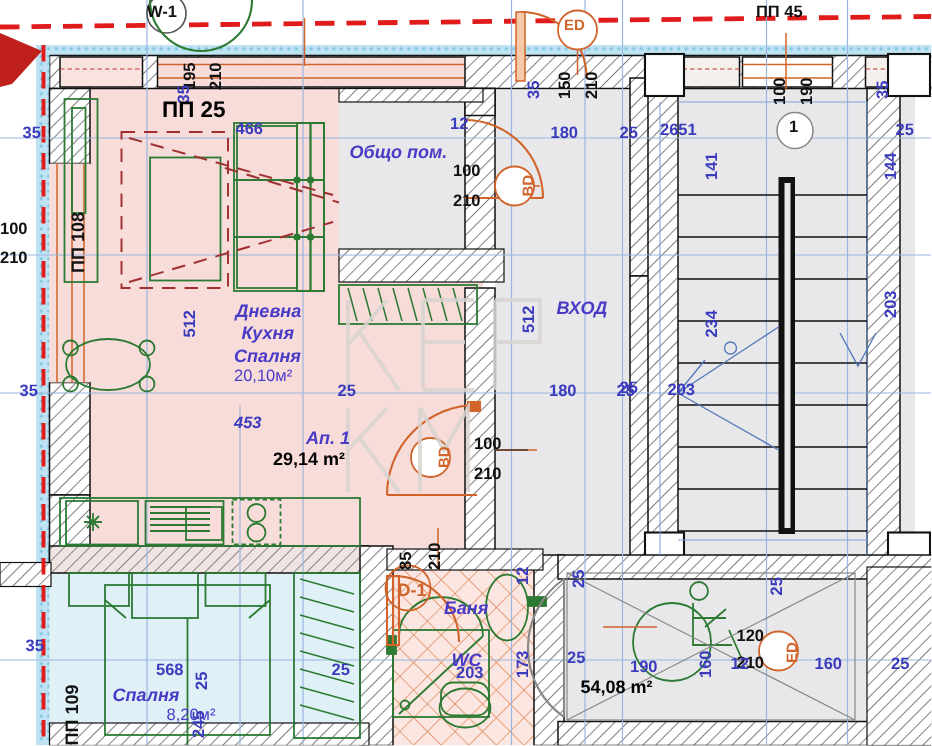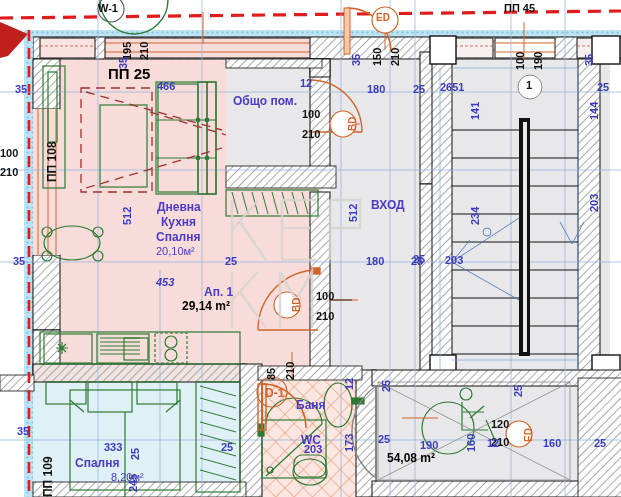--- a/index.html
+++ b/index.html
@@ -2,21 +2,21 @@
 <html><head>
 <meta charset="utf-8">
 <style>
   html,body{margin:0;padding:0;background:#ffffff;}
   body{font-family:"Liberation Sans", sans-serif;}
   #plan{position:relative;width:621px;height:497px;overflow:hidden;background:#ffffff;}
   #plan svg{position:absolute;left:0;top:0;}
   .lbl{position:absolute;white-space:nowrap;line-height:1;}
   .dim{color:#3b3bbe;font-size:11px;font-weight:bold;}
   .dimv{color:#3b3bbe;font-size:11px;font-weight:bold;transform-origin:0 0;}
-  .room{color:#4a3bc7;font-size:12px;font-weight:bold;}
+  .room{color:#4a3bc7;font-size:12px;font-weight:bold;font-style:italic;}
   .roomsm{color:#4a3bc7;font-size:11px;font-weight:normal;}
   .black{color:#111;font-size:11px;font-weight:bold;}
   .blackv{color:#111;font-size:11px;font-weight:bold;transform-origin:0 0;}
   .area{color:#000;font-size:12px;font-weight:bold;}
   .pp{color:#000000;font-size:15px;font-weight:bold;text-align:right;}
   .ppv{color:#111;font-size:12px;font-weight:bold;transform-origin:0 0;}
   .orange{color:#d1642a;font-size:10px;font-weight:bold;}
   .orangev{color:#d1642a;font-size:10px;font-weight:bold;transform-origin:0 0;}
 </style>
 </head>
@@ -376,21 +376,21 @@
 <div class="lbl blackv" style="left:266px;top:380px;transform:rotate(-90deg);">85</div>
 <div class="lbl blackv" style="left:285px;top:380px;transform:rotate(-90deg);">210</div>
 <div class="lbl orange" style="left:265px;top:387px;font-size:12px;">D-1</div>
 <div class="lbl room" style="left:296px;top:399px;">Баня</div>
 <div class="lbl room" style="left:301px;top:434px;">WC</div>
 <div class="lbl dimv" style="left:344px;top:390px;transform:rotate(-90deg);">12</div>
 <div class="lbl dimv" style="left:344px;top:452px;transform:rotate(-90deg);">173</div>
 <div class="lbl dim" style="left:304px;top:444px;">203</div>
 
 <div class="lbl dimv" style="left:381px;top:392px;transform:rotate(-90deg);">25</div>
-<div class="lbl dim" style="left:104px;top:442px;">333</div>
+<div class="lbl dim" style="left:104px;top:442px;">568</div>
 <div class="lbl room" style="left:75px;top:457px;">Спалня</div>
 <div class="lbl roomsm" style="left:75px;top:472px;margin-left:36px;">8,20м²</div>
 <div class="lbl dimv" style="left:128px;top:492px;transform:rotate(-90deg);">245</div>
 <div class="lbl dimv" style="left:130px;top:460px;transform:rotate(-90deg);">25</div>
 <div class="lbl dim" style="left:221px;top:442px;">25</div>
 <div class="lbl ppv" style="left:42px;top:497px;transform:rotate(-90deg);">ПП 109</div>
 <div class="lbl dim" style="left:17px;top:426px;">35</div>
 
 <div class="lbl dim" style="left:378px;top:434px;">25</div>
 <div class="lbl dim" style="left:420px;top:440px;">190</div>

